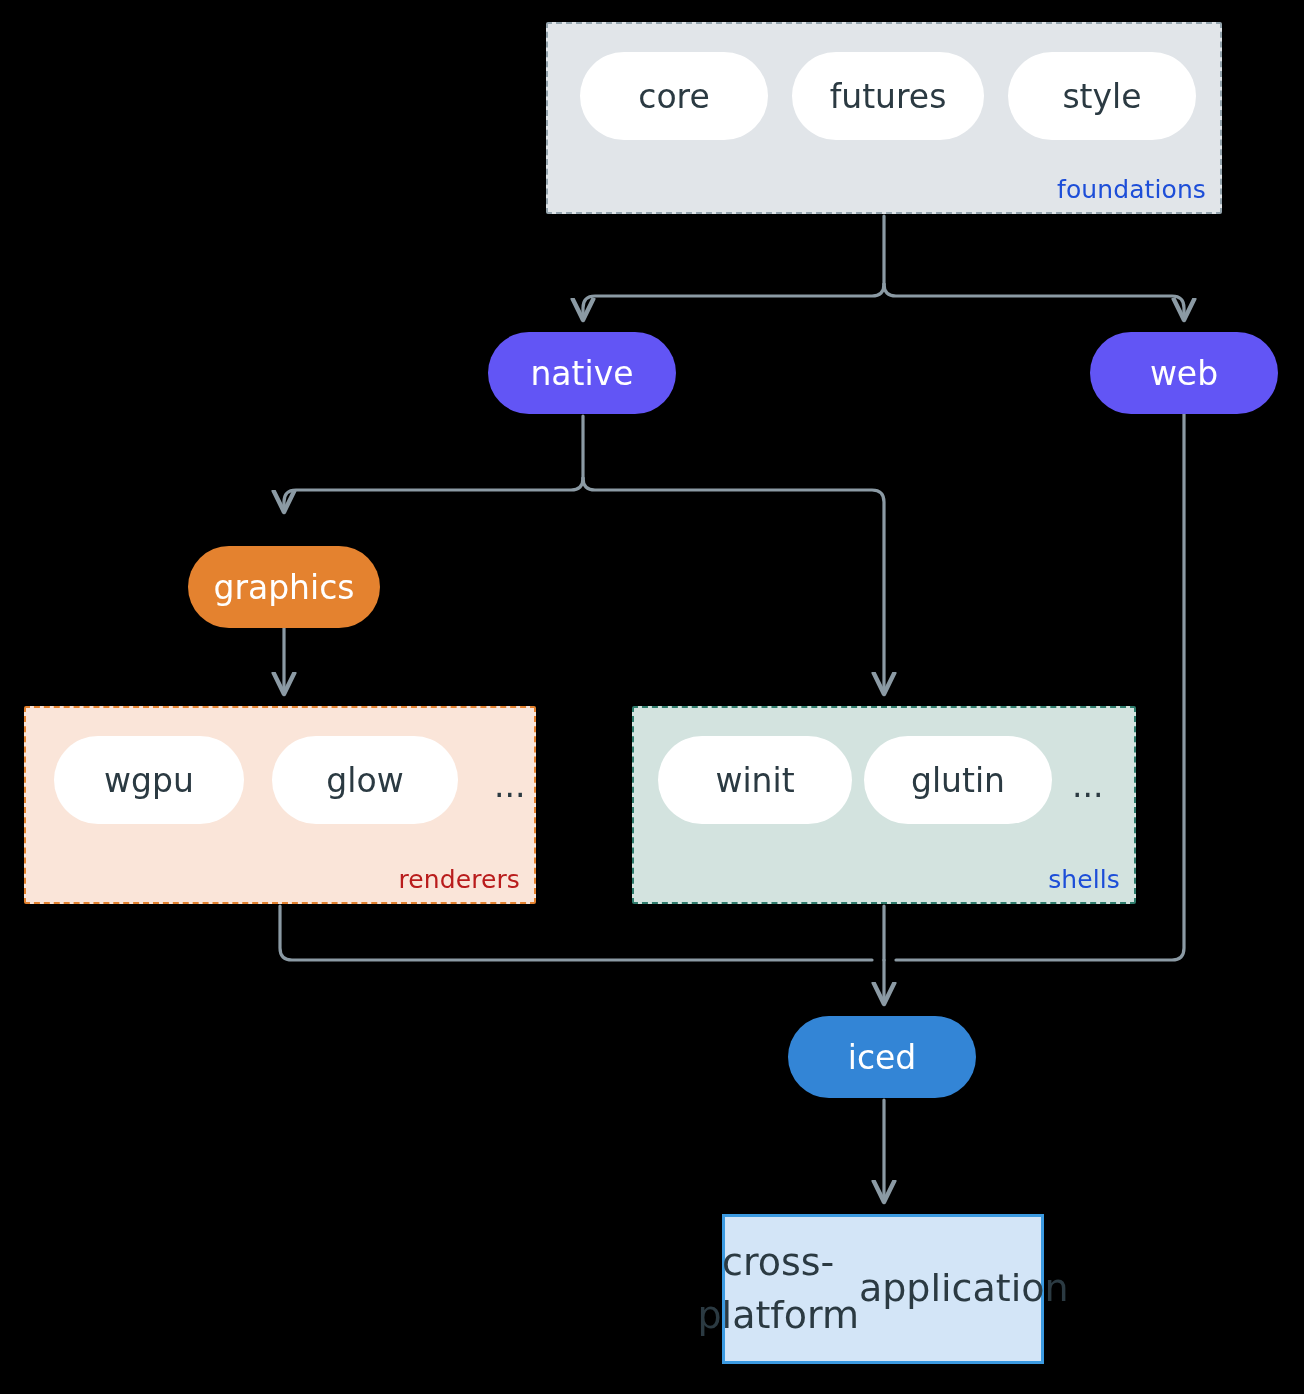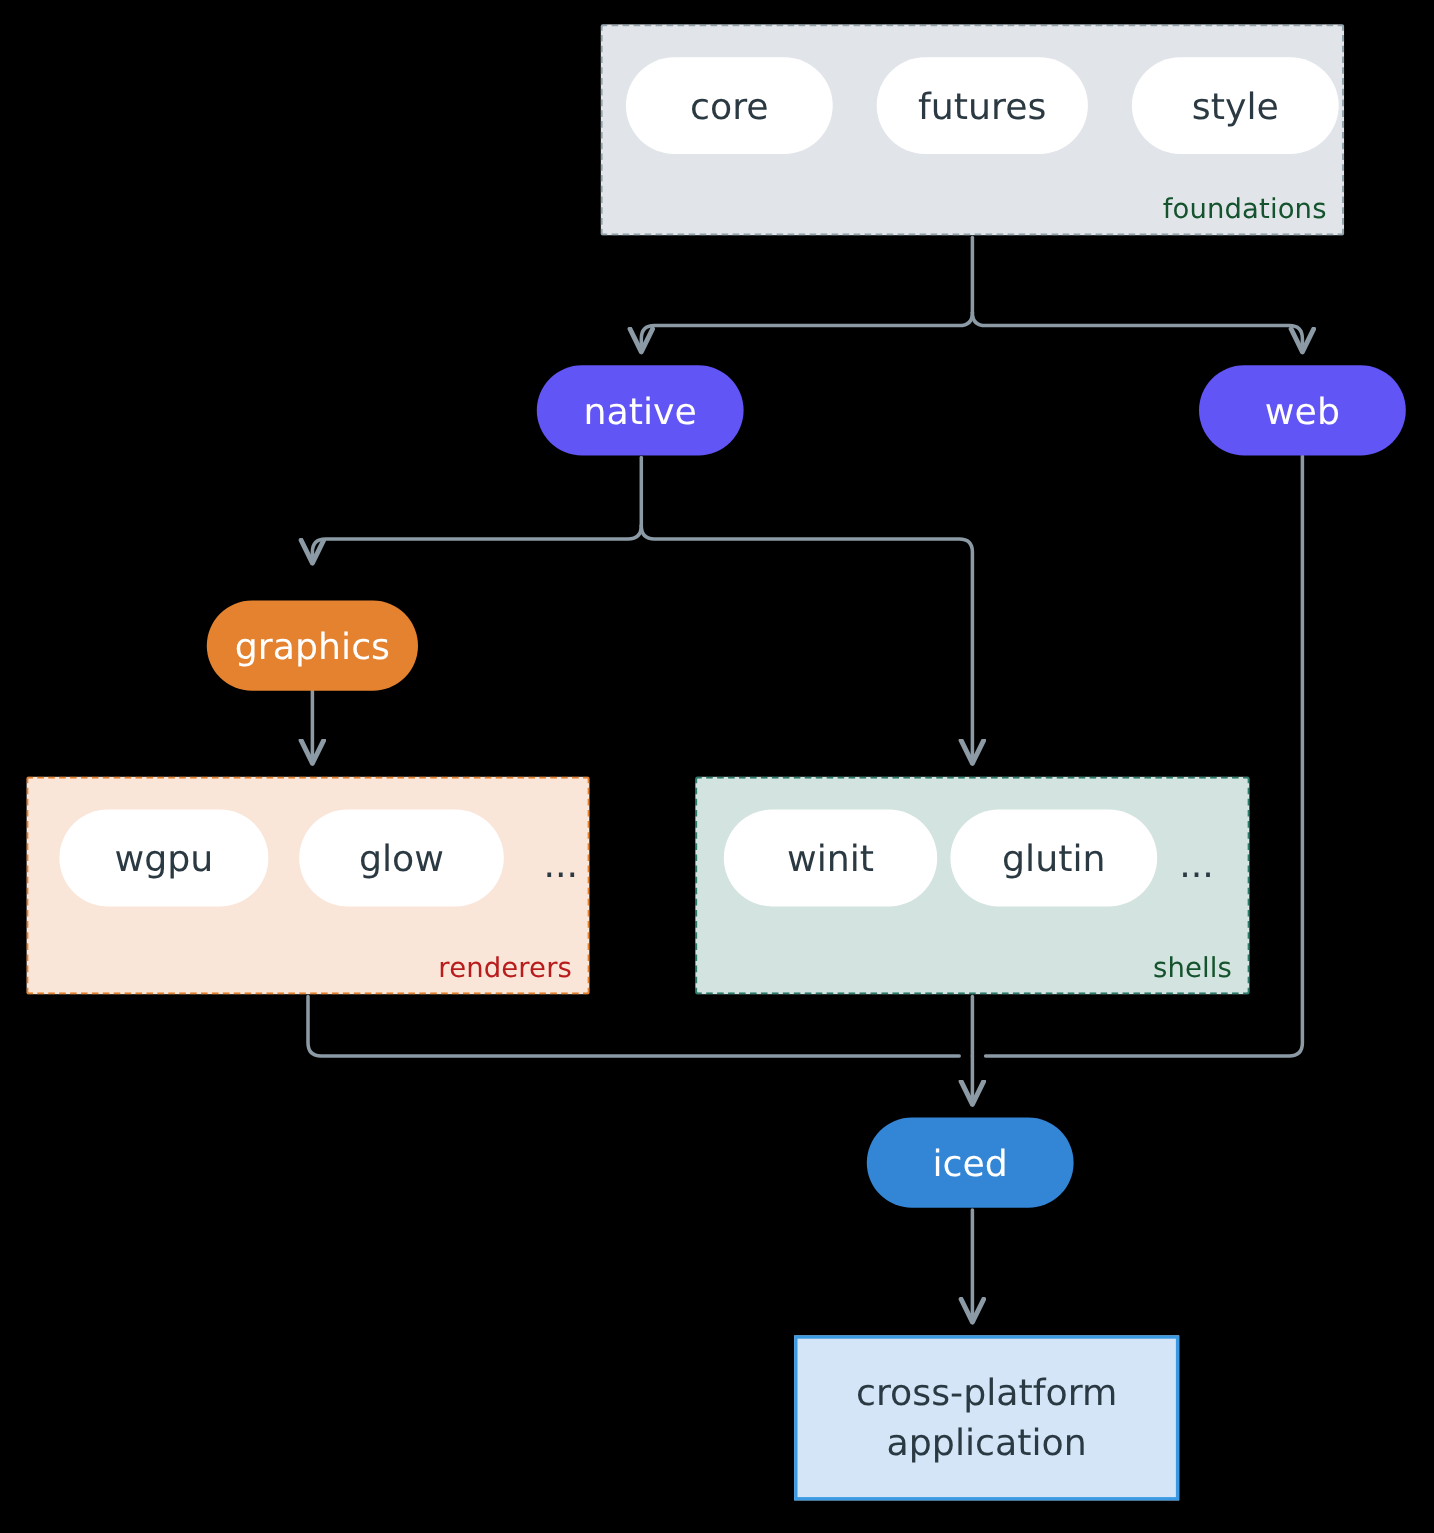--- a/index.html
+++ b/index.html
@@ -27,42 +27,42 @@
   
   .group {
     position: absolute;
     box-sizing: border-box;
   }
   .group .group-label {
     position: absolute;
     right: 14px;
     bottom: 8px;
     font-size: 25px;
-    color: #14532d;
+    color: #1d4ed8;
     letter-spacing: 0.1px;
     white-space: nowrap;
   }
   .group .pill-row {
     position: absolute;
     left: 0;
     top: 0;
     display: flex;
     align-items: center;
   }
 
   #grp-foundations {
     left: 546px; top: 22px;
     width: 676px; height: 192px;
     background: #e1e5e9;
     border: 2px dashed #95a5ae;
     border-radius: 2px;
   }
   #grp-foundations .pill-row {
-    left: 21px; top: 28px;
-    gap: 40px;
+    left: 32px; top: 28px;
+    gap: 24px;
   }
 
   #grp-renderers {
     left: 24px; top: 706px;
     width: 512px; height: 198px;
     background: #fae5d9;
     border: 2px dashed #e4822f;
     border-radius: 2px;
     padding-left: 28px;
   }
@@ -144,30 +144,29 @@
   #node-iced {
     left: 788px; top: 1016px;
     width: 188px; height: 82px;
     background: #3385d6;
   }
 
   
   #node-app {
     position: absolute;
     left: 722px; top: 1214px;
-    width: 350px; height: 150px;
+    width: 322px; height: 150px;
     background: #d3e5f7;
     border: 3px solid #3b9ae1;
     box-sizing: border-box;
     display: flex;
-    flex-direction: column;
     align-items: center;
     justify-content: center;
     color: #2b3a42;
-    font-size: 33px;
+    font-size: 38px;
     line-height: 1.4;
     text-align: center;
   }
 </style>
 </head>
 <body>
 
 <div id="canvas">
 
   <svg class="edges" viewBox="0 0 1304 1394" xmlns="http://www.w3.org/2000/svg">

